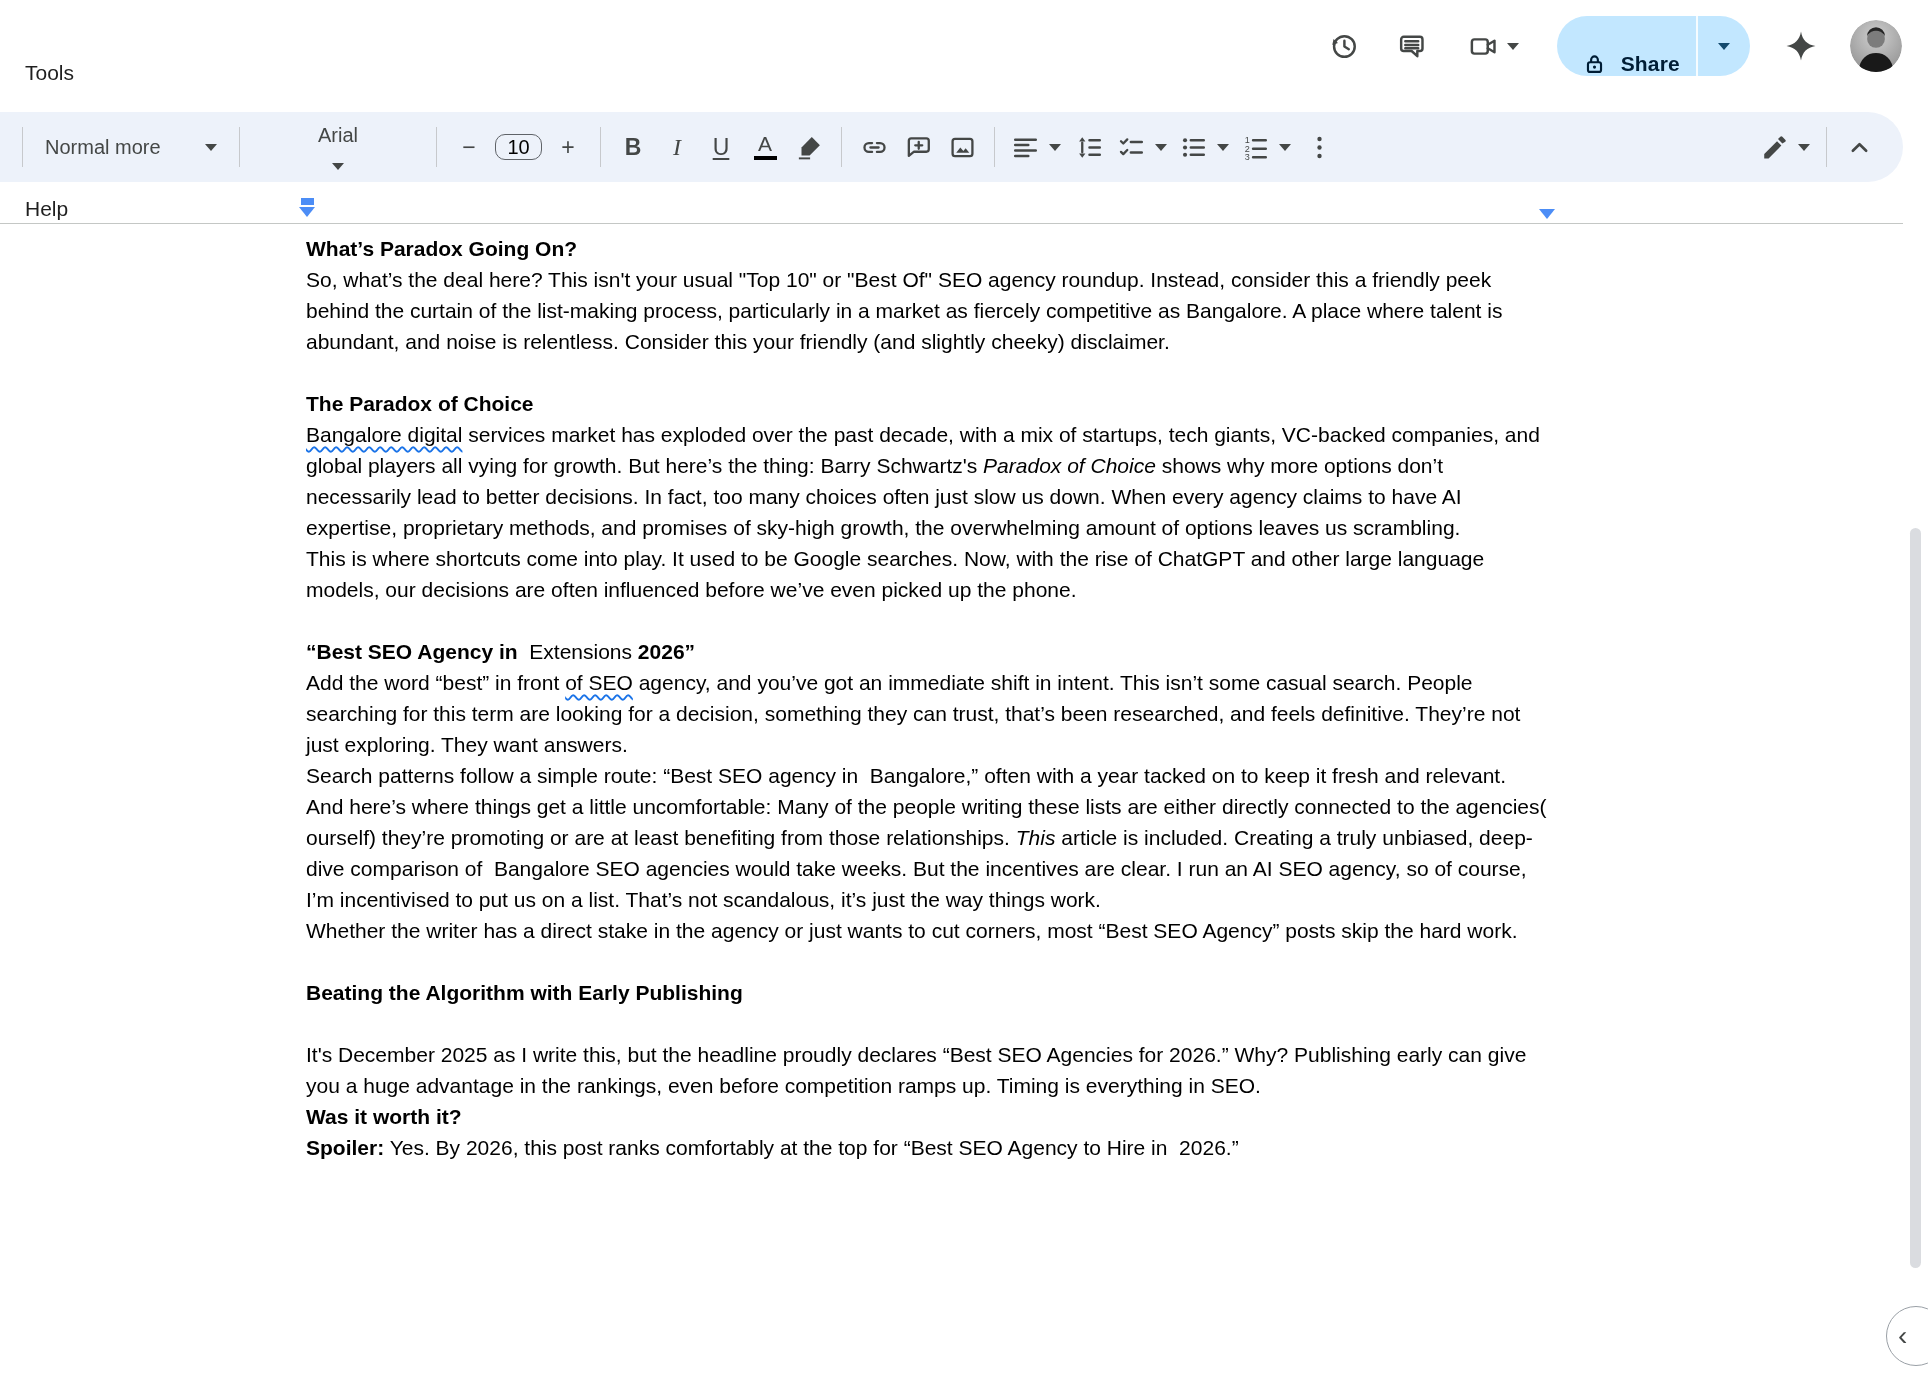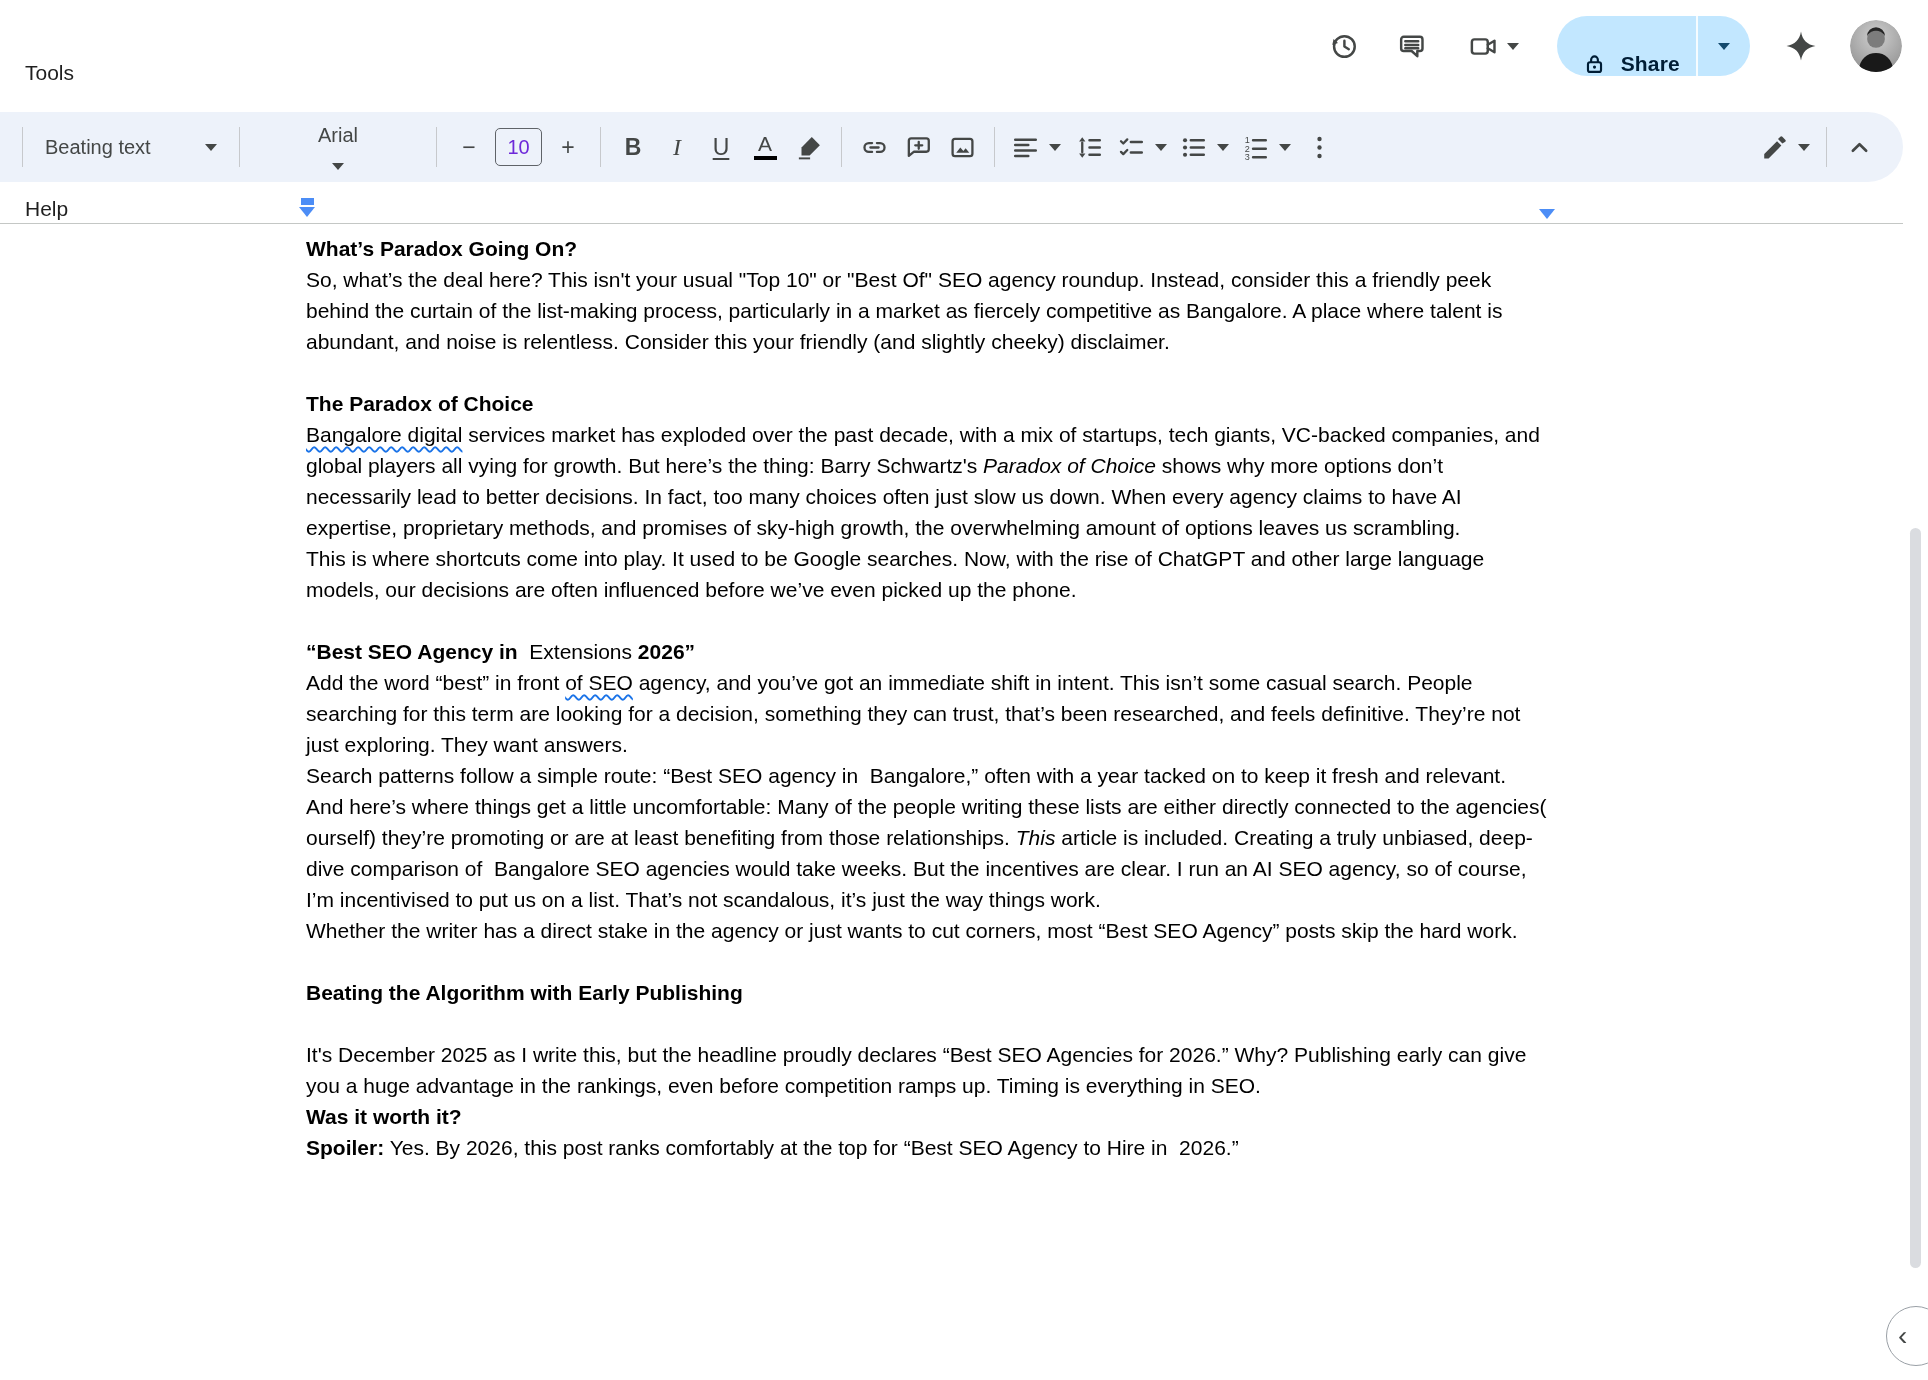--- a/index.html
+++ b/index.html
@@ -52,22 +52,22 @@
   .tb-btn svg { width:29px; height:29px; }
   .dd-label { font-size:20px; color:#444746; }
   .styles-dd { width:196px; justify-content:space-between; padding:0 12px; }
   .font-dd { width:176px; justify-content:space-between; padding:0 12px;flex-direction:column; }
   .glyph { font-size:23px; color:#444746; }
   .g-bold { font-weight:700; }
   .g-italic { font-style:italic; font-family:"Liberation Serif",serif; font-size:24px; }
   .g-underline { text-decoration:underline; text-underline-offset:3px; }
   .color-a { display:flex; flex-direction:column; align-items:center; line-height:20px; }
   .color-a .bar { width:23px; height:4.5px; background:#000; margin-top:2px; }
-  .size-box { width:47px; height:38px; border:1px solid #5f6368; border-radius:5px;
-              background:transparent; text-align:center; font-size:20px; color:#6d28d9;
+  .size-box { width:47px; height:26px; border:1px solid #5f6368; border-radius:10px;
+              background:transparent; text-align:center; font-size:20px; color:#000000;
               font-family:"Liberation Sans",sans-serif; margin:0 4px; }
   .pm { font-size:27px; width:40px; }
   .tb-right { margin-left:auto; display:flex; align-items:center; }
 
   
   .page-line { position:absolute; top:223px; left:0; width:1903px; height:1px; background:#c4c7c5; }
   .indent-left { position:absolute; left:299px; top:198px; width:17px; }
   .indent-rect { width:13px; height:7px; background:#4c8df6; margin-left:2px; }
   .tri-down { width:0; height:0; border-left:8.5px solid transparent;
               border-right:8.5px solid transparent; border-top:10px solid #4c8df6; margin-top:2px; }
@@ -157,21 +157,21 @@
       <path d="M15.8 14.8a8.2 8.2 0 0 1 16.4 0c-2-3.4-5-4.9-8.2-4.9s-6.2 1.5-8.2 4.9z" fill="#262626"></path>
       <path d="M7.5 48c1.6-12.5 8.3-17.5 16.5-17.5S38.9 35.5 40.5 48z" fill="#191919"></path>
     </svg>
   </div>
 </div>
 
 <div class="toolbar">
   <div class="tb-divider"></div>
 
   <div class="tb-btn styles-dd">
-    <span class="dd-label">Beating text</span>
+    <span class="dd-label">Normal more</span>
     <span class="caret"></span>
   </div>
   <div class="tb-divider"></div>
 
   <div class="tb-btn font-dd">
     <span class="dd-label">Arial</span>
     <span class="caret"></span>
   </div>
   <div class="tb-divider"></div>
 

